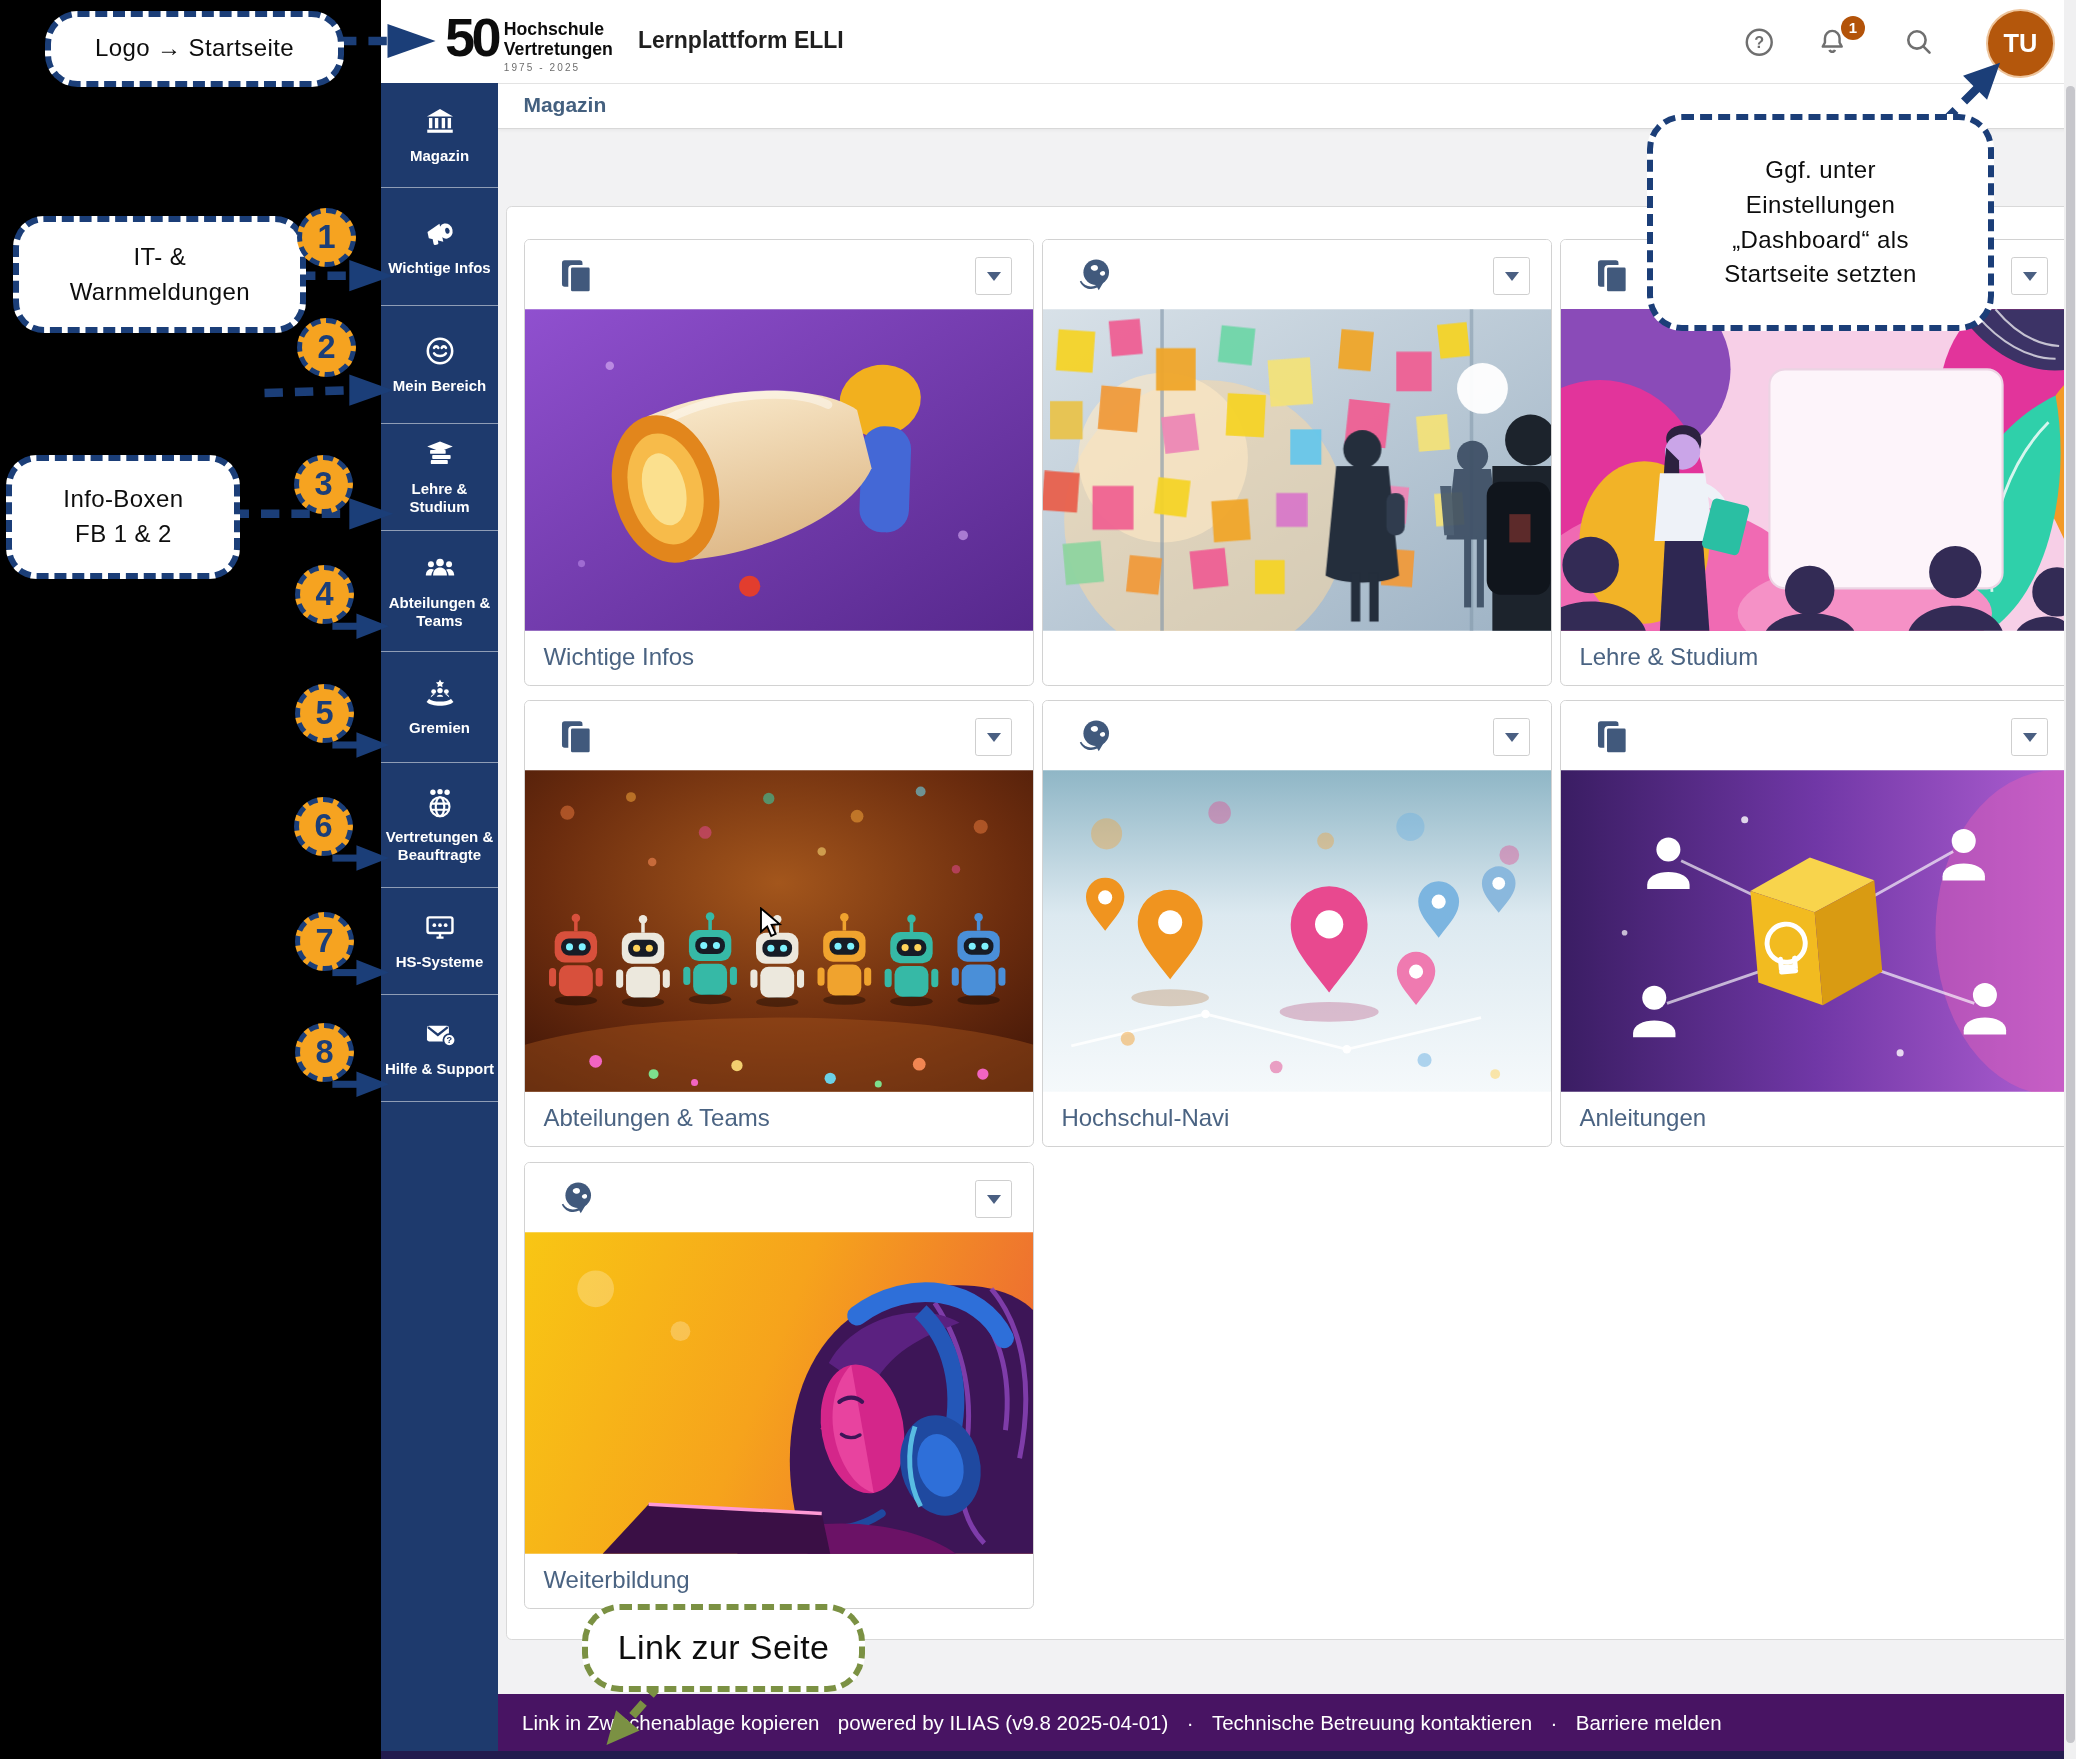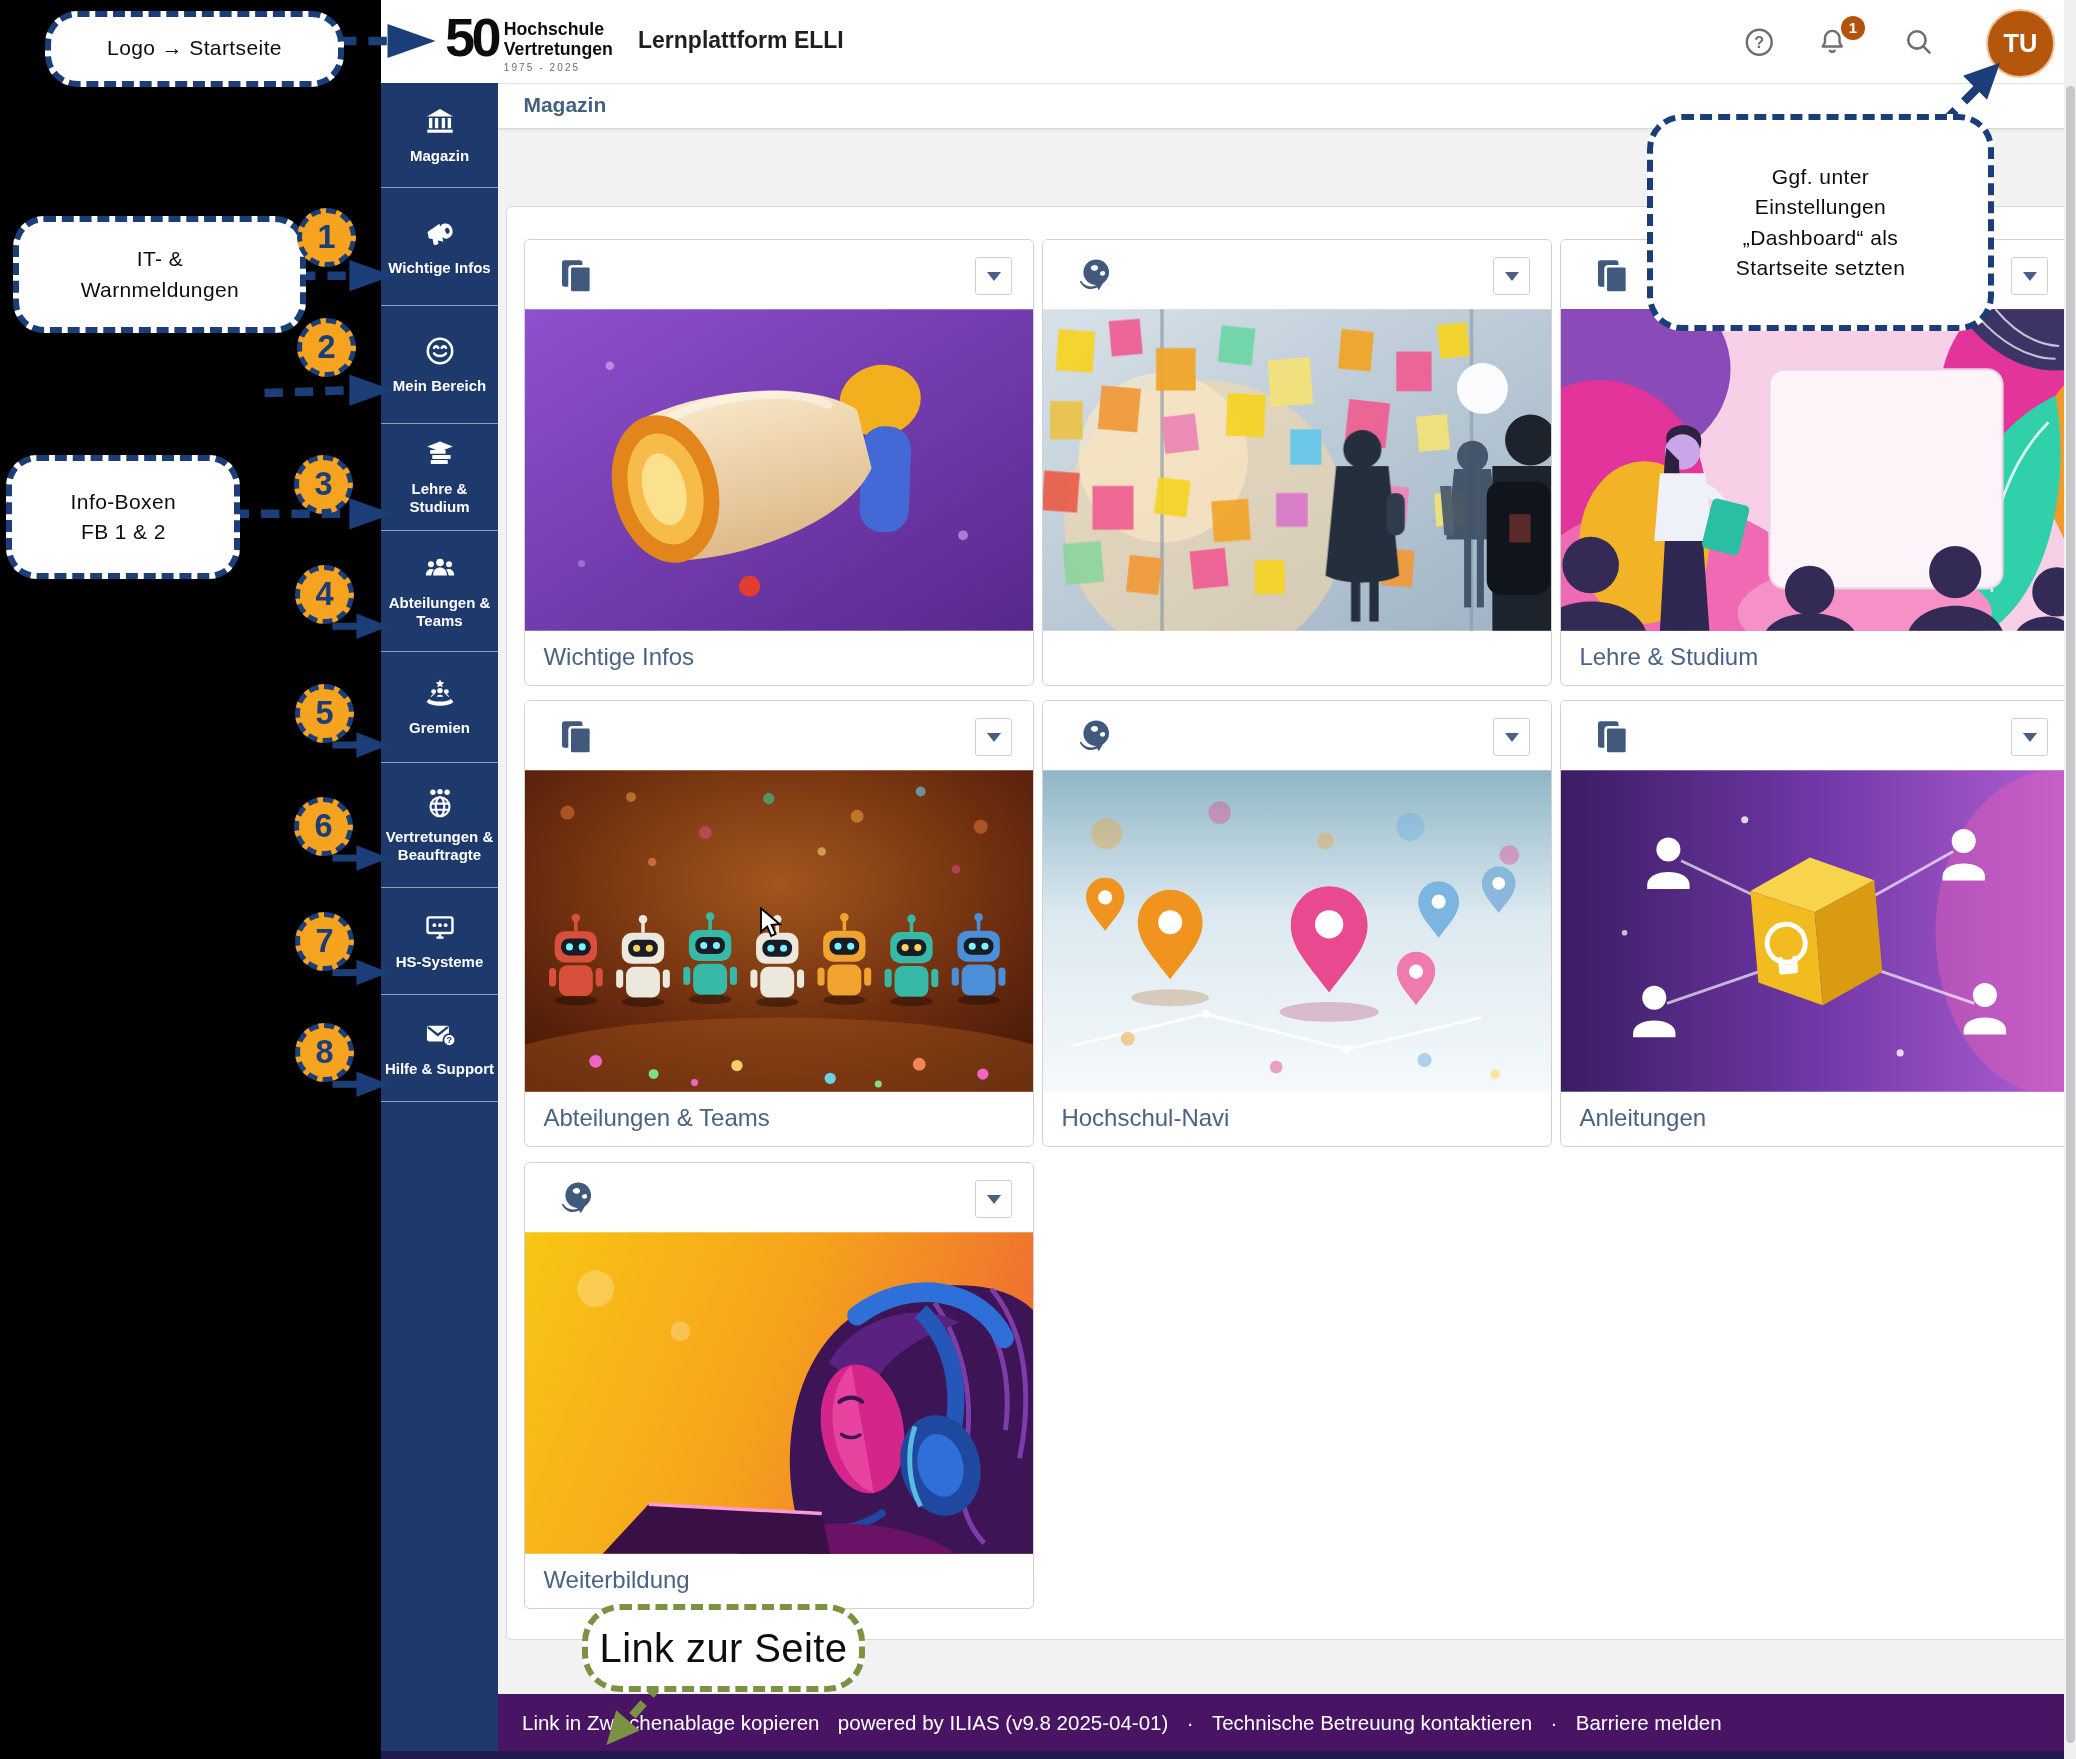--- a/index.html
+++ b/index.html
@@ -54,21 +54,21 @@
   .footer span{color:#fff;font-size:20.5px;margin-right:18.4px;white-space:nowrap}
   .bottom-strip{left:381px;top:1751px;width:1696px;height:8.5px;background:#221b4e;z-index:2}
 
   
   .sb-track{left:2064px;top:0;width:12.7px;height:1760px;background:#f0f0f1;z-index:4}
   .sb-thumb{left:2066px;top:86px;width:8.5px;height:1657px;background:#c6c6cb;border-radius:4.2px;z-index:5}
 
   
   .callout{background:#fff;border:6.4px dashed var(--navy);border-radius:31px;display:flex;flex-direction:column;
     align-items:center;justify-content:center;text-align:center;color:#0d0d0d;z-index:46}
-  .callout div{font-size:21px;line-height:1.45;letter-spacing:0.4px}
+  .callout div{font-size:24px;line-height:1.45;letter-spacing:0.4px}
   .callout-green{border-color:var(--green);border-radius:38px}
   .badge{width:59px;height:59px;box-sizing:border-box;border:5.7px dashed var(--navy);border-radius:50%;
     background:var(--orange);color:var(--navy);font-size:32.5px;font-weight:700;display:flex;
     align-items:center;justify-content:center;z-index:48}
   .overlay{left:0;top:0;z-index:45;pointer-events:none}
 </style>
 </head>
 <body>
 
 <div id="stage">
@@ -742,21 +742,21 @@
     <div>Info-Boxen</div>
     <div>FB 1 &amp; 2</div>
   </div>
   <div class="abs callout" style="left:1647px;top:114px;width:335px;height:205px;border-radius:35px">
     <div>Ggf. unter</div>
     <div>Einstellungen</div>
     <div>„Dashboard“ als</div>
     <div>Startseite setzten</div>
   </div>
   <div class="abs callout callout-green" style="left:582px;top:1604px;width:271px;height:76px">
-    <div style="font-size:40px">Link zur Seite</div>
+    <div style="font-size:34px">Link zur Seite</div>
   </div>
 
   <div class="abs badge" style="left:297px;top:208px">1</div>
   <div class="abs badge" style="left:297px;top:318px">2</div>
   <div class="abs badge" style="left:294px;top:455px">3</div>
   <div class="abs badge" style="left:295px;top:565px">4</div>
   <div class="abs badge" style="left:295px;top:684px">5</div>
   <div class="abs badge" style="left:294px;top:797px">6</div>
   <div class="abs badge" style="left:295px;top:912px">7</div>
   <div class="abs badge" style="left:295px;top:1023px">8</div>

